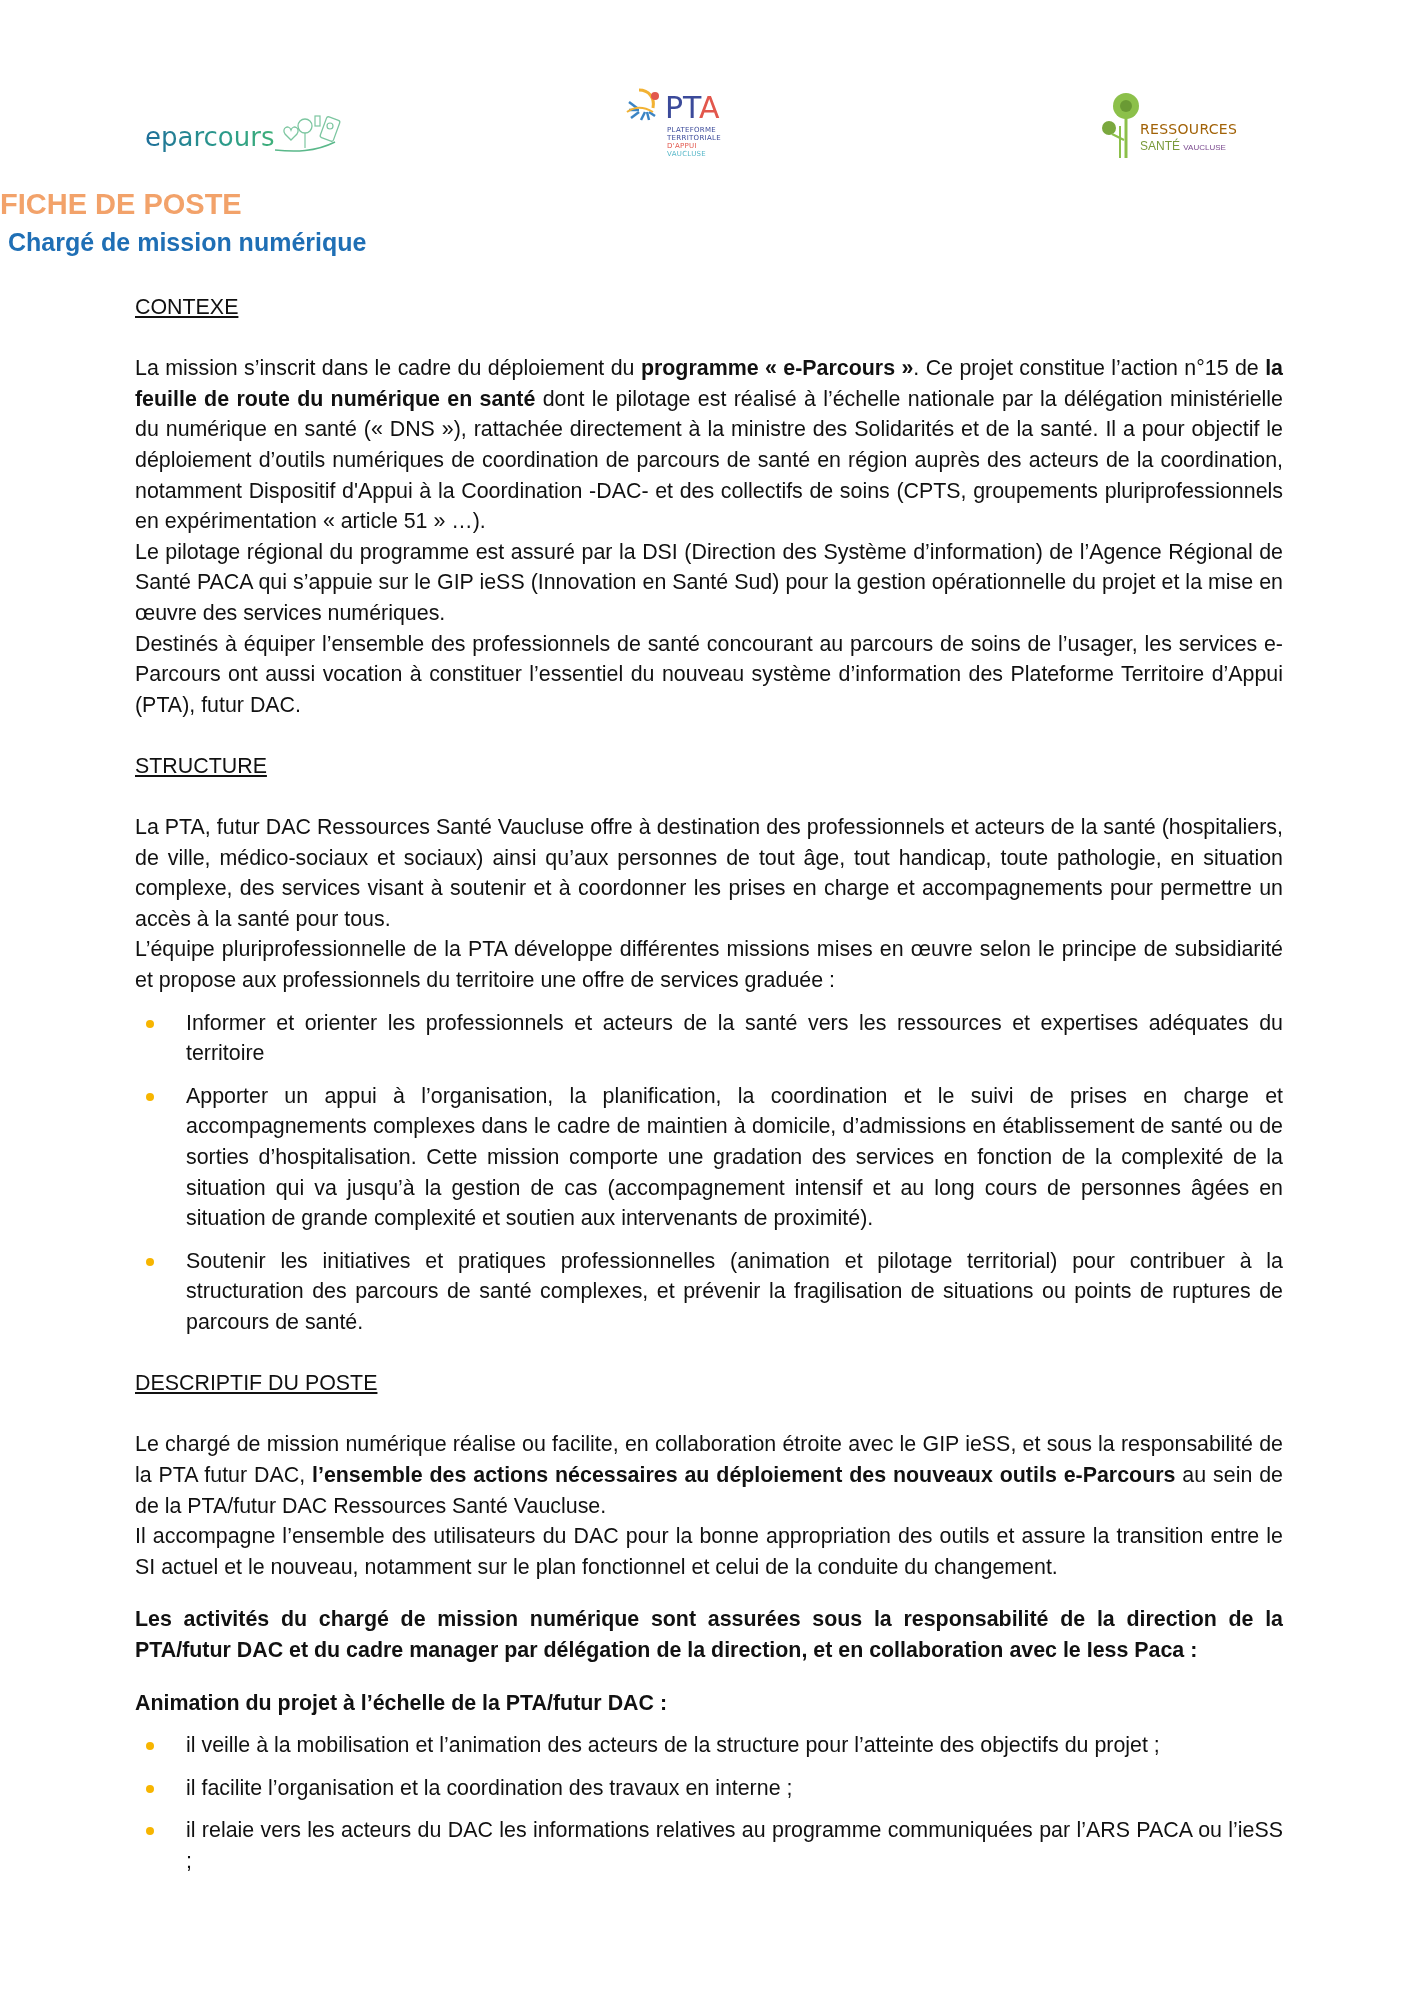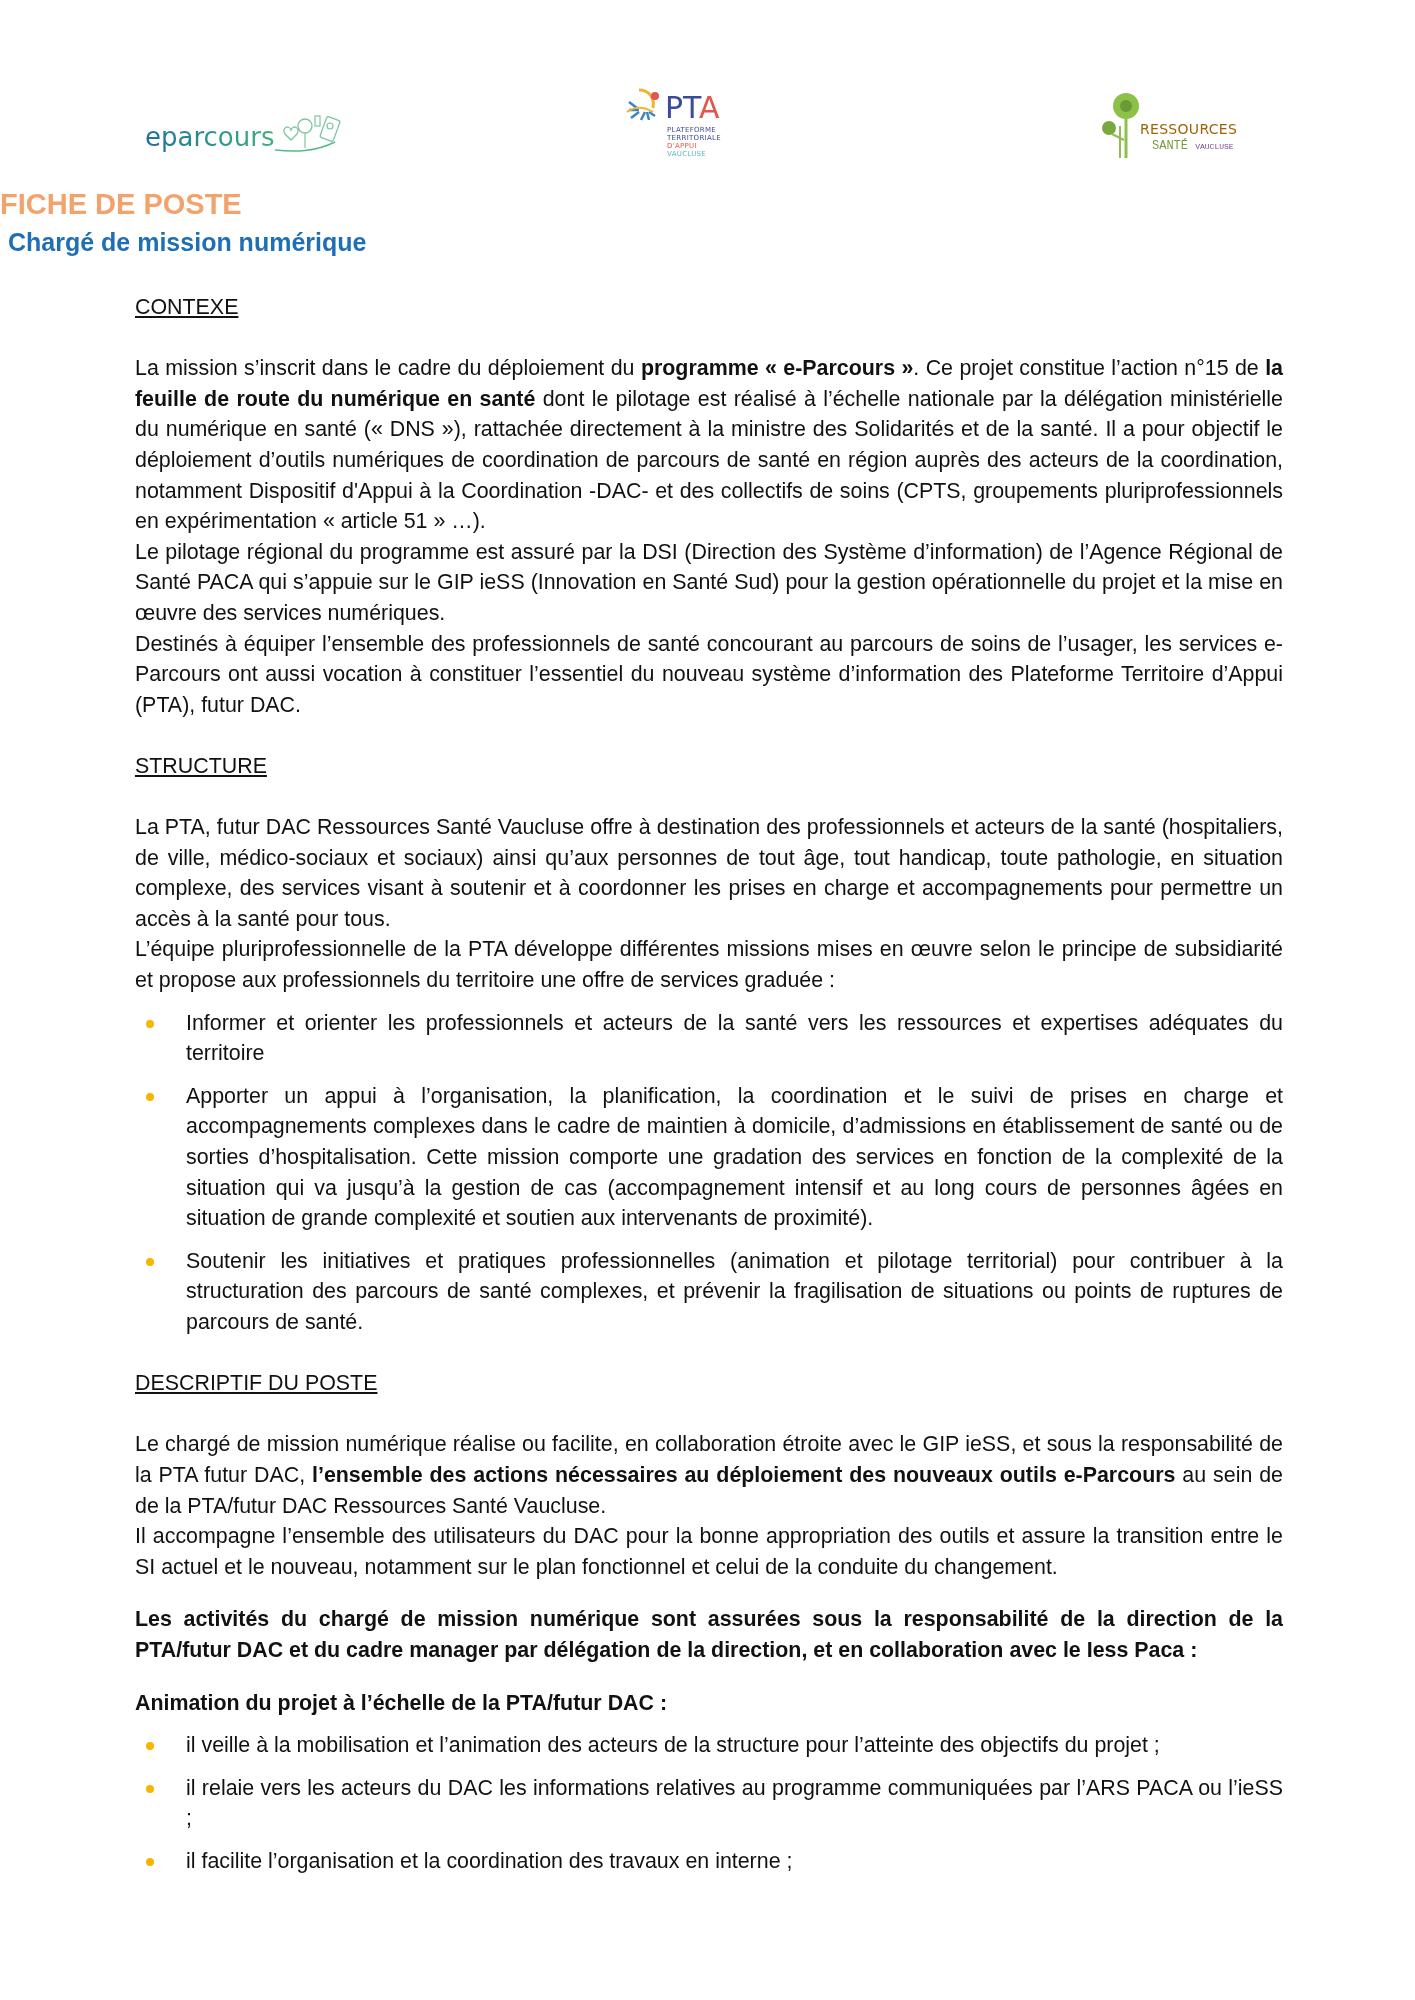--- a/index.html
+++ b/index.html
@@ -19,21 +19,21 @@
   .logo-pta .pta-word { position: absolute; left: 40px; top: 4px; font-size: 30px; color: #3b4a9a; font-family: "DejaVu Sans", sans-serif; }
   .logo-pta .pta-word .a { color: #e2574c; }
   .logo-pta .sub { position: absolute; left: 42px; font-size: 7px; line-height: 8px; letter-spacing: 0.3px; font-family: "DejaVu Sans", sans-serif; }
   .logo-pta .l1 { top: 40px; color: #3b4a9a; }
   .logo-pta .l2 { top: 48px; color: #3b4a9a; }
   .logo-pta .l3 { top: 56px; color: #e2574c; }
   .logo-pta .l4 { top: 64px; color: #56b7c8; }
 
   .logo-rs { left: 1100px; top: 92px; width: 140px; height: 70px; }
   .logo-rs .r1 { position: absolute; left: 40px; top: 29px; font-size: 14px; color: #a16207; font-family: "DejaVu Sans", sans-serif; letter-spacing: 0.3px; }
-  .logo-rs .r2 { position: absolute; left: 52px; top: 47px; font-size: 12px; color: #7a9a3a; font-family: Liberation Mono, monospace; }
+  .logo-rs .r2 { position: absolute; left: 40px; top: 47px; font-size: 12px; color: #7a9a3a; font-family: Liberation Sans, sans-serif; }
   .logo-rs .r2 small { font-size: 8px; color: #7b4b8f; }
 
   
   .title { position: absolute; left: 0; width: 1415px; text-align: left; font-weight: bold; }
   .title-main { top: 188px; font-size: 29px; color: #f2a26a; }
   .title-sub { top: 228px; font-size: 25px; color: #1f6fb5; padding-left: 8px; }
 
   
   .content { position: absolute; left: 135px; width: 1148px; top: 292px; font-size: 21.4px; line-height: 30.6px; font-family: "Liberation Sans", sans-serif; }
   .sec-head { font-weight: normal; text-decoration: underline; margin: 0; }
@@ -125,17 +125,17 @@
     <p class="sec-head">DESCRIPTIF DU POSTE</p>
     <div class="gap"></div>
     <p class="para"><span>Le chargé de mission numérique réalise ou facilite, en collaboration étroite avec le GIP ieSS, et sous la responsabilité de la PTA futur DAC, </span><b>l’ensemble des actions nécessaires au déploiement des nouveaux outils e-Parcours</b><span> au sein de de la PTA/futur DAC Ressources Santé Vaucluse.</span></p>
     <p class="para">Il accompagne l’ensemble des utilisateurs du DAC pour la bonne appropriation des outils et assure la transition entre le SI actuel et le nouveau, notamment sur le plan fonctionnel et celui de la conduite du changement.</p>
     <div class="gap2"></div>
     <p class="bold-para">Les activités du chargé de mission numérique sont assurées sous la responsabilité de la direction de la PTA/futur DAC et du cadre manager par délégation de la direction, et en collaboration avec le Iess Paca :</p>
     <div class="gap2"></div>
     <p class="subhead">Animation du projet à l’échelle de la PTA/futur DAC :</p>
     <ul class="bullets">
       <li>il veille à la mobilisation et l’animation des acteurs de la structure pour l’atteinte des objectifs du projet ;</li>
+      <li>il facilite l’organisation et la coordination des travaux en interne ;</li>
       <li>il relaie vers les acteurs du DAC les informations relatives au programme communiquées par l’ARS PACA ou l’ieSS ;</li>
-      <li>il facilite l’organisation et la coordination des travaux en interne ;</li>
     </ul>
   </div>
 </div>
 
 </body></html>

